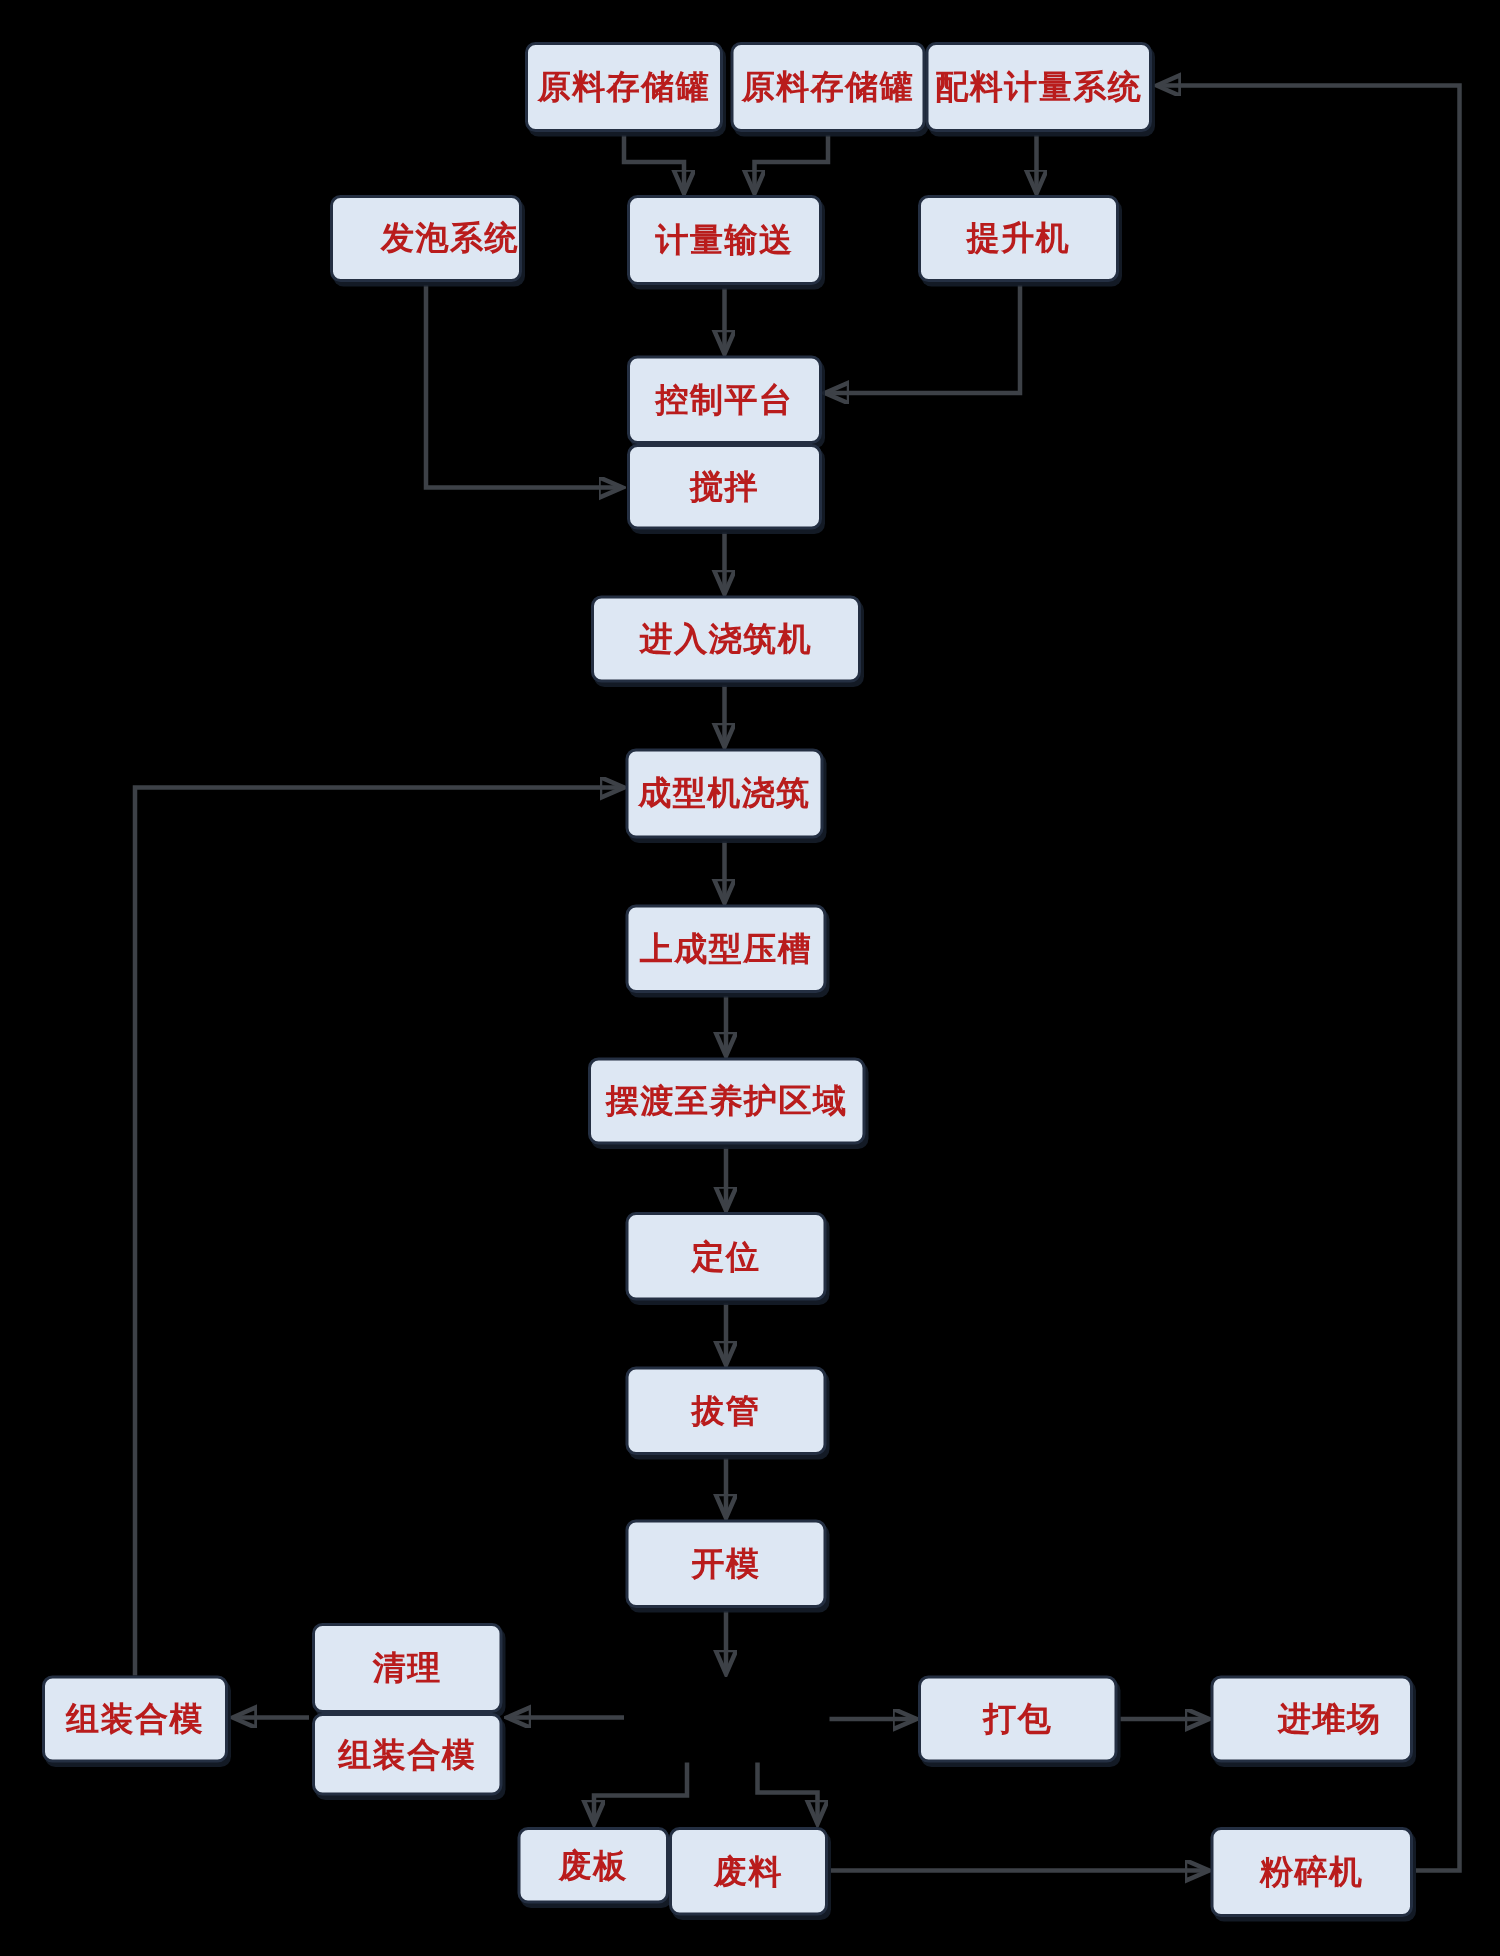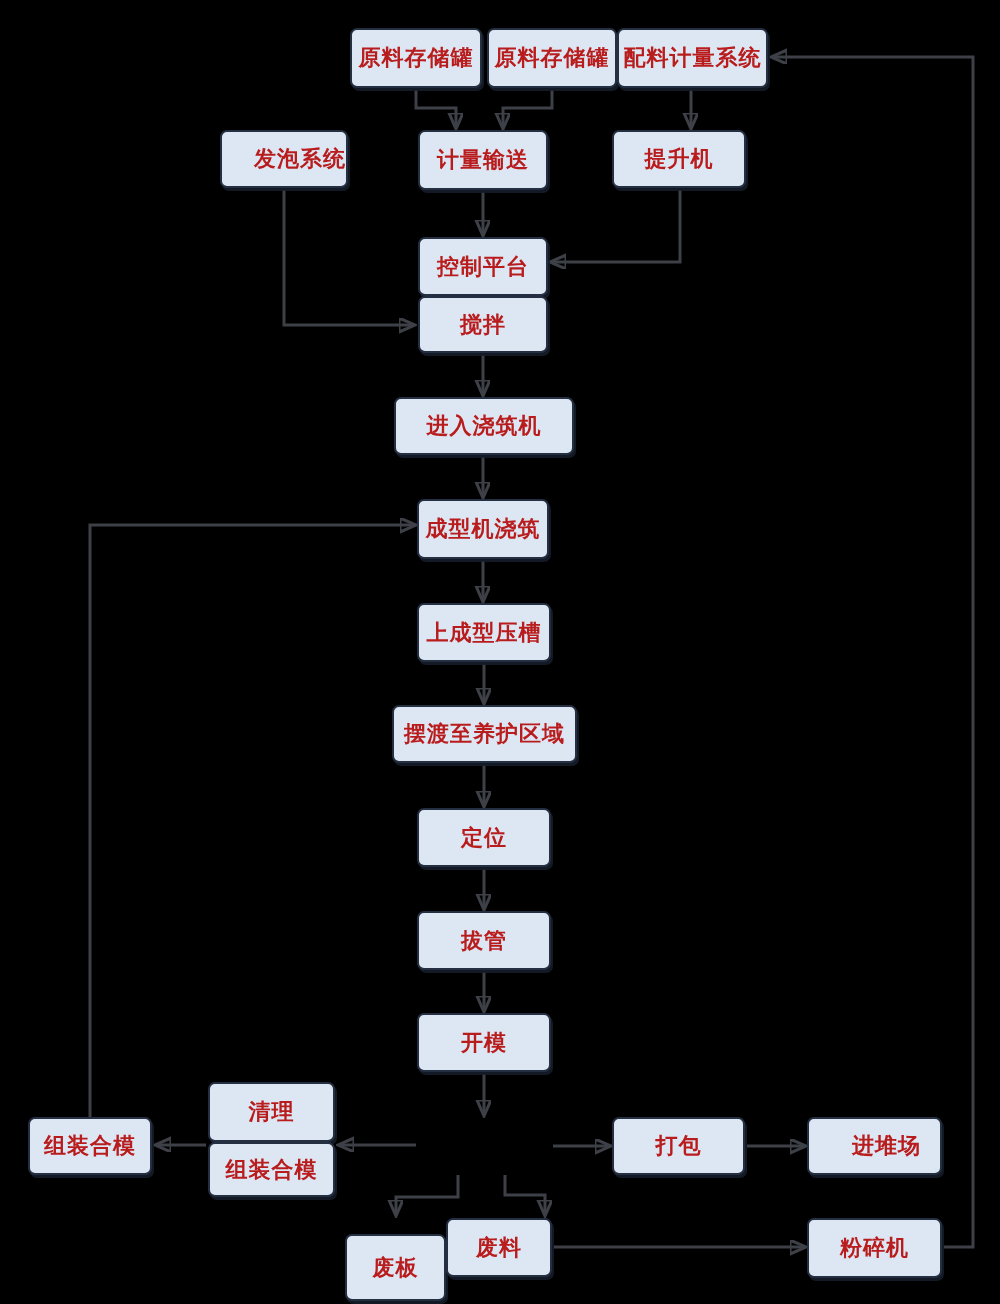--- a/index.html
+++ b/index.html
@@ -127,21 +127,21 @@
     </div>
   <div class="node" style="left:208px; top:1142px; width:127px; height:55px;">
       <span>组装合模</span>
     </div>
   <div class="node" style="left:612px; top:1117px; width:133px; height:58px;">
       <span>打包</span>
     </div>
   <div class="node" style="left:807px; top:1117px; width:135px; height:58px;padding-left:24px;">
       <span>进堆场</span>
     </div>
-  <div class="node" style="left:345px; top:1218px; width:101px; height:67px;margin-top:16px;">
+  <div class="node" style="left:345px; top:1218px; width:101px; height:51px;">
       <span>废板</span>
     </div>
   <div class="node" style="left:446px; top:1218px; width:106px; height:59px;">
       <span>废料</span>
     </div>
   <div class="node" style="left:807px; top:1218px; width:135px; height:60px;">
       <span>粉碎机</span>
     </div>
 
 </div>

